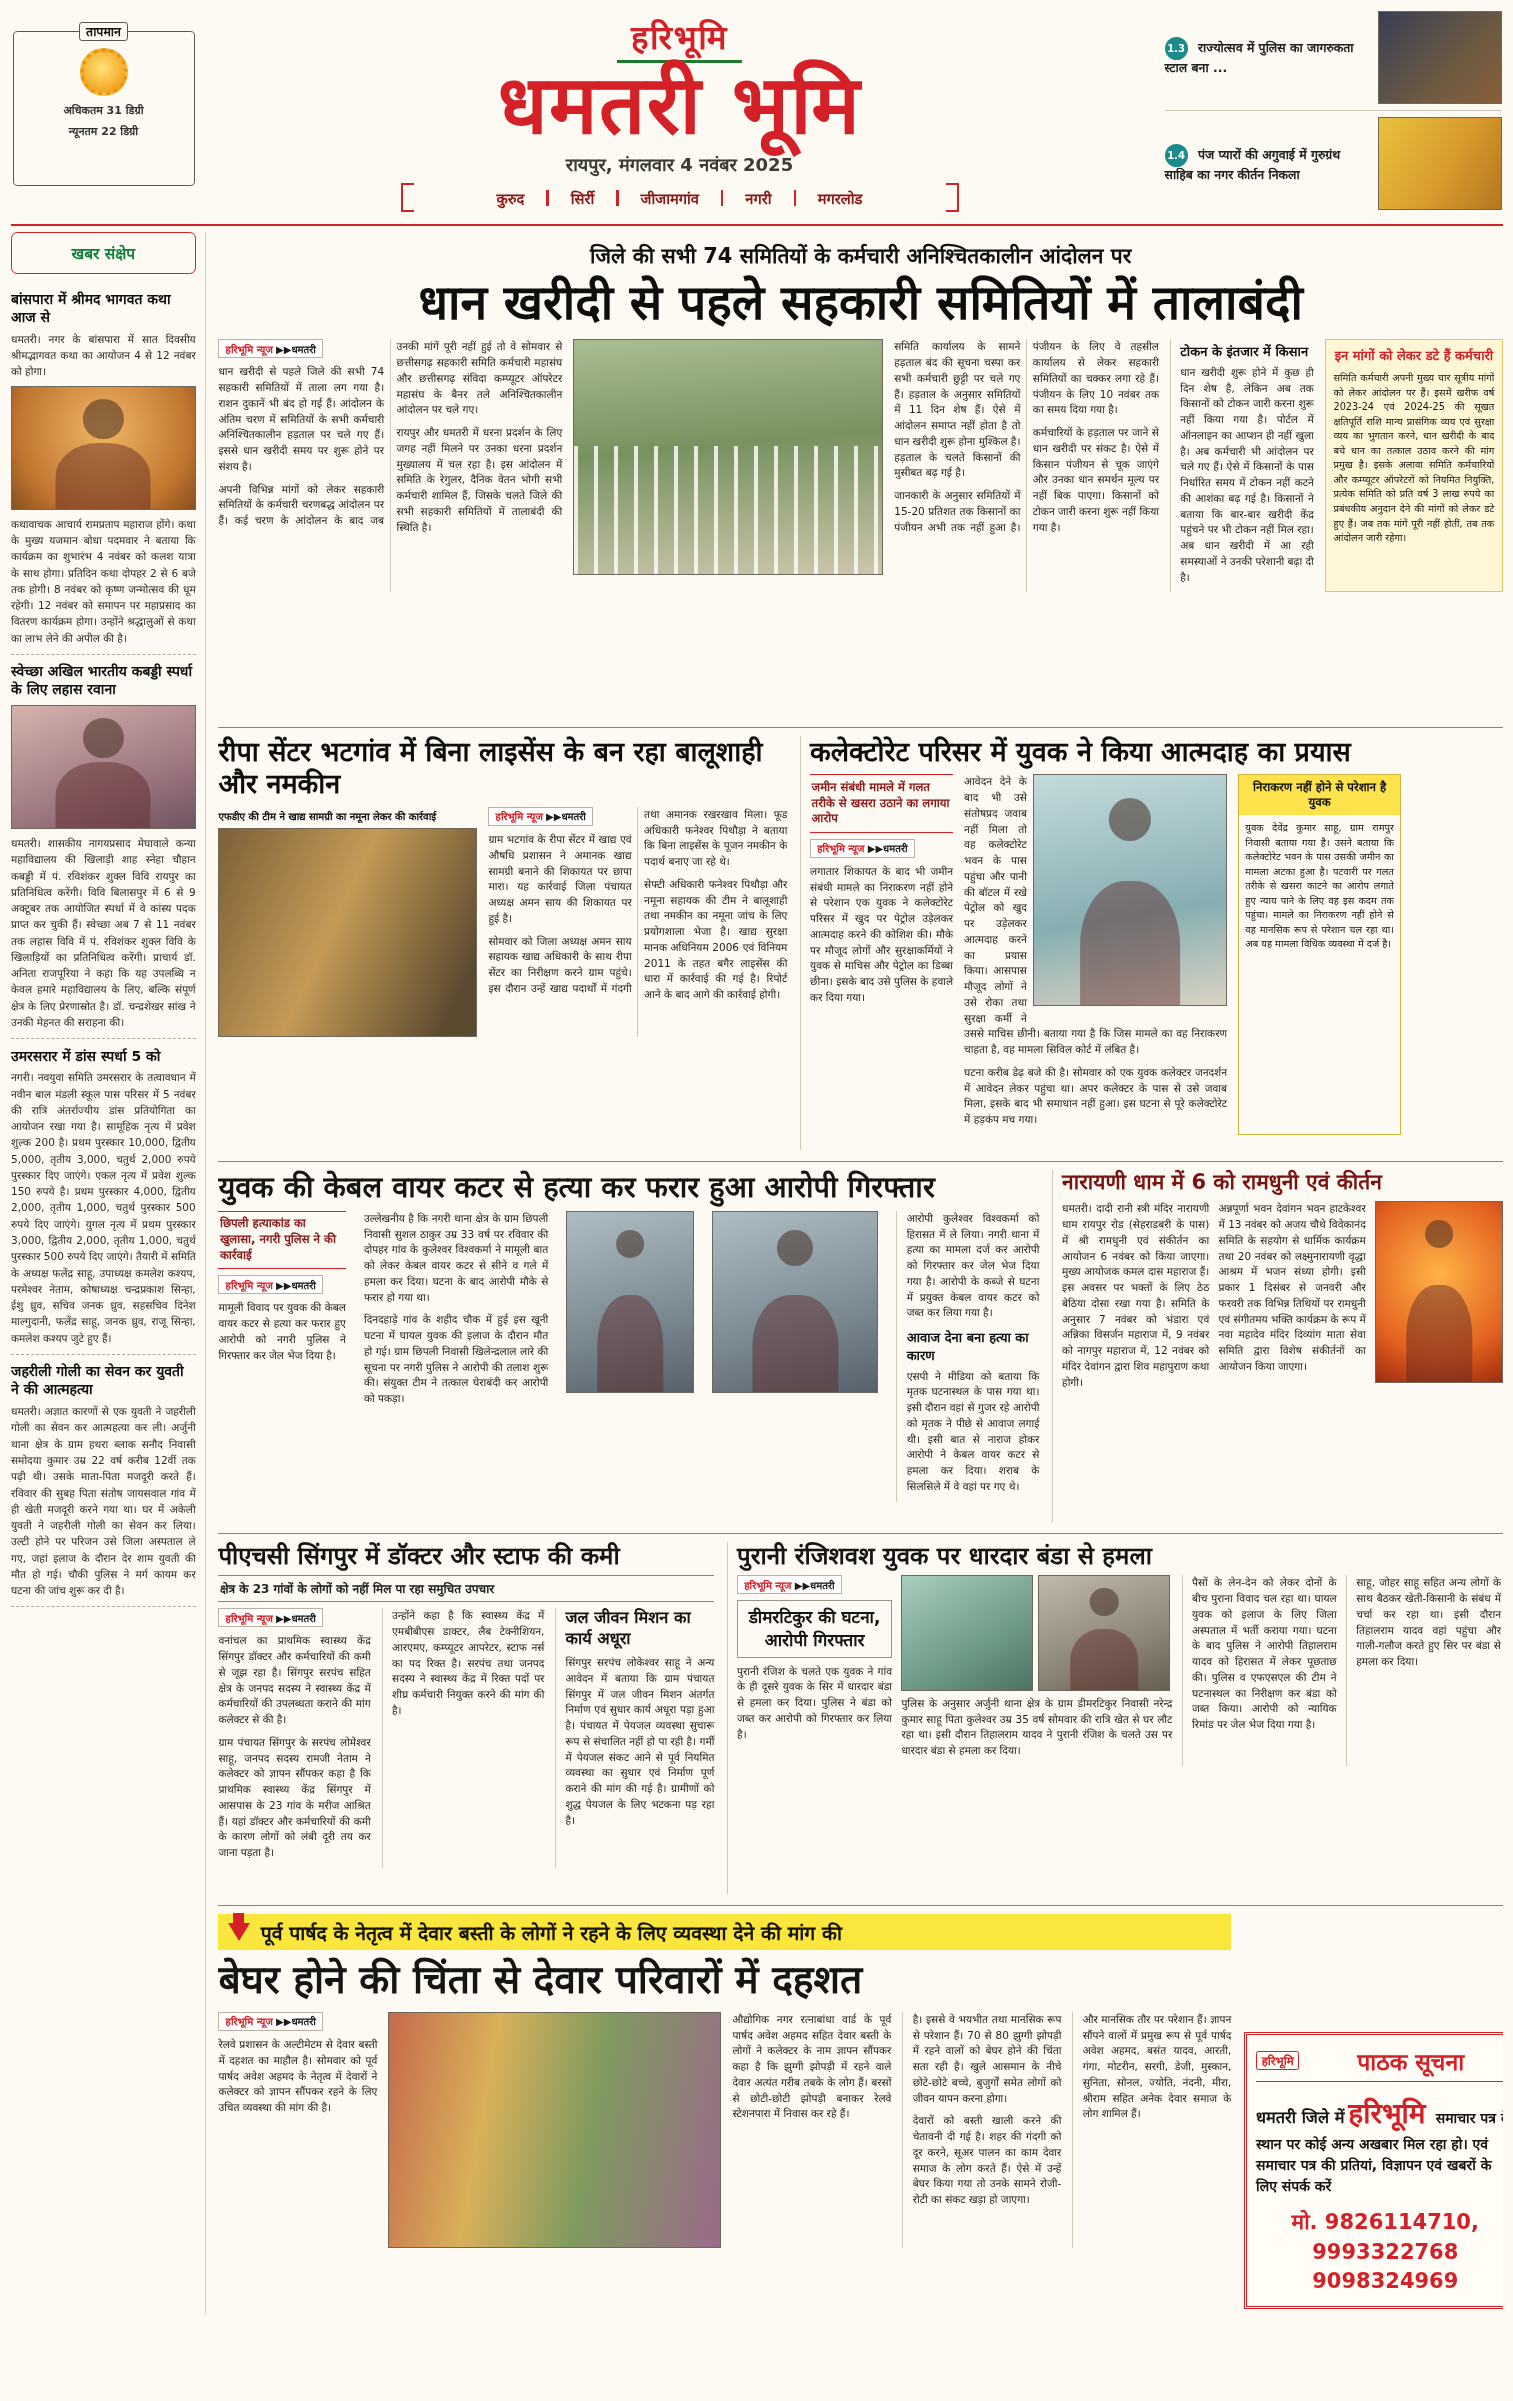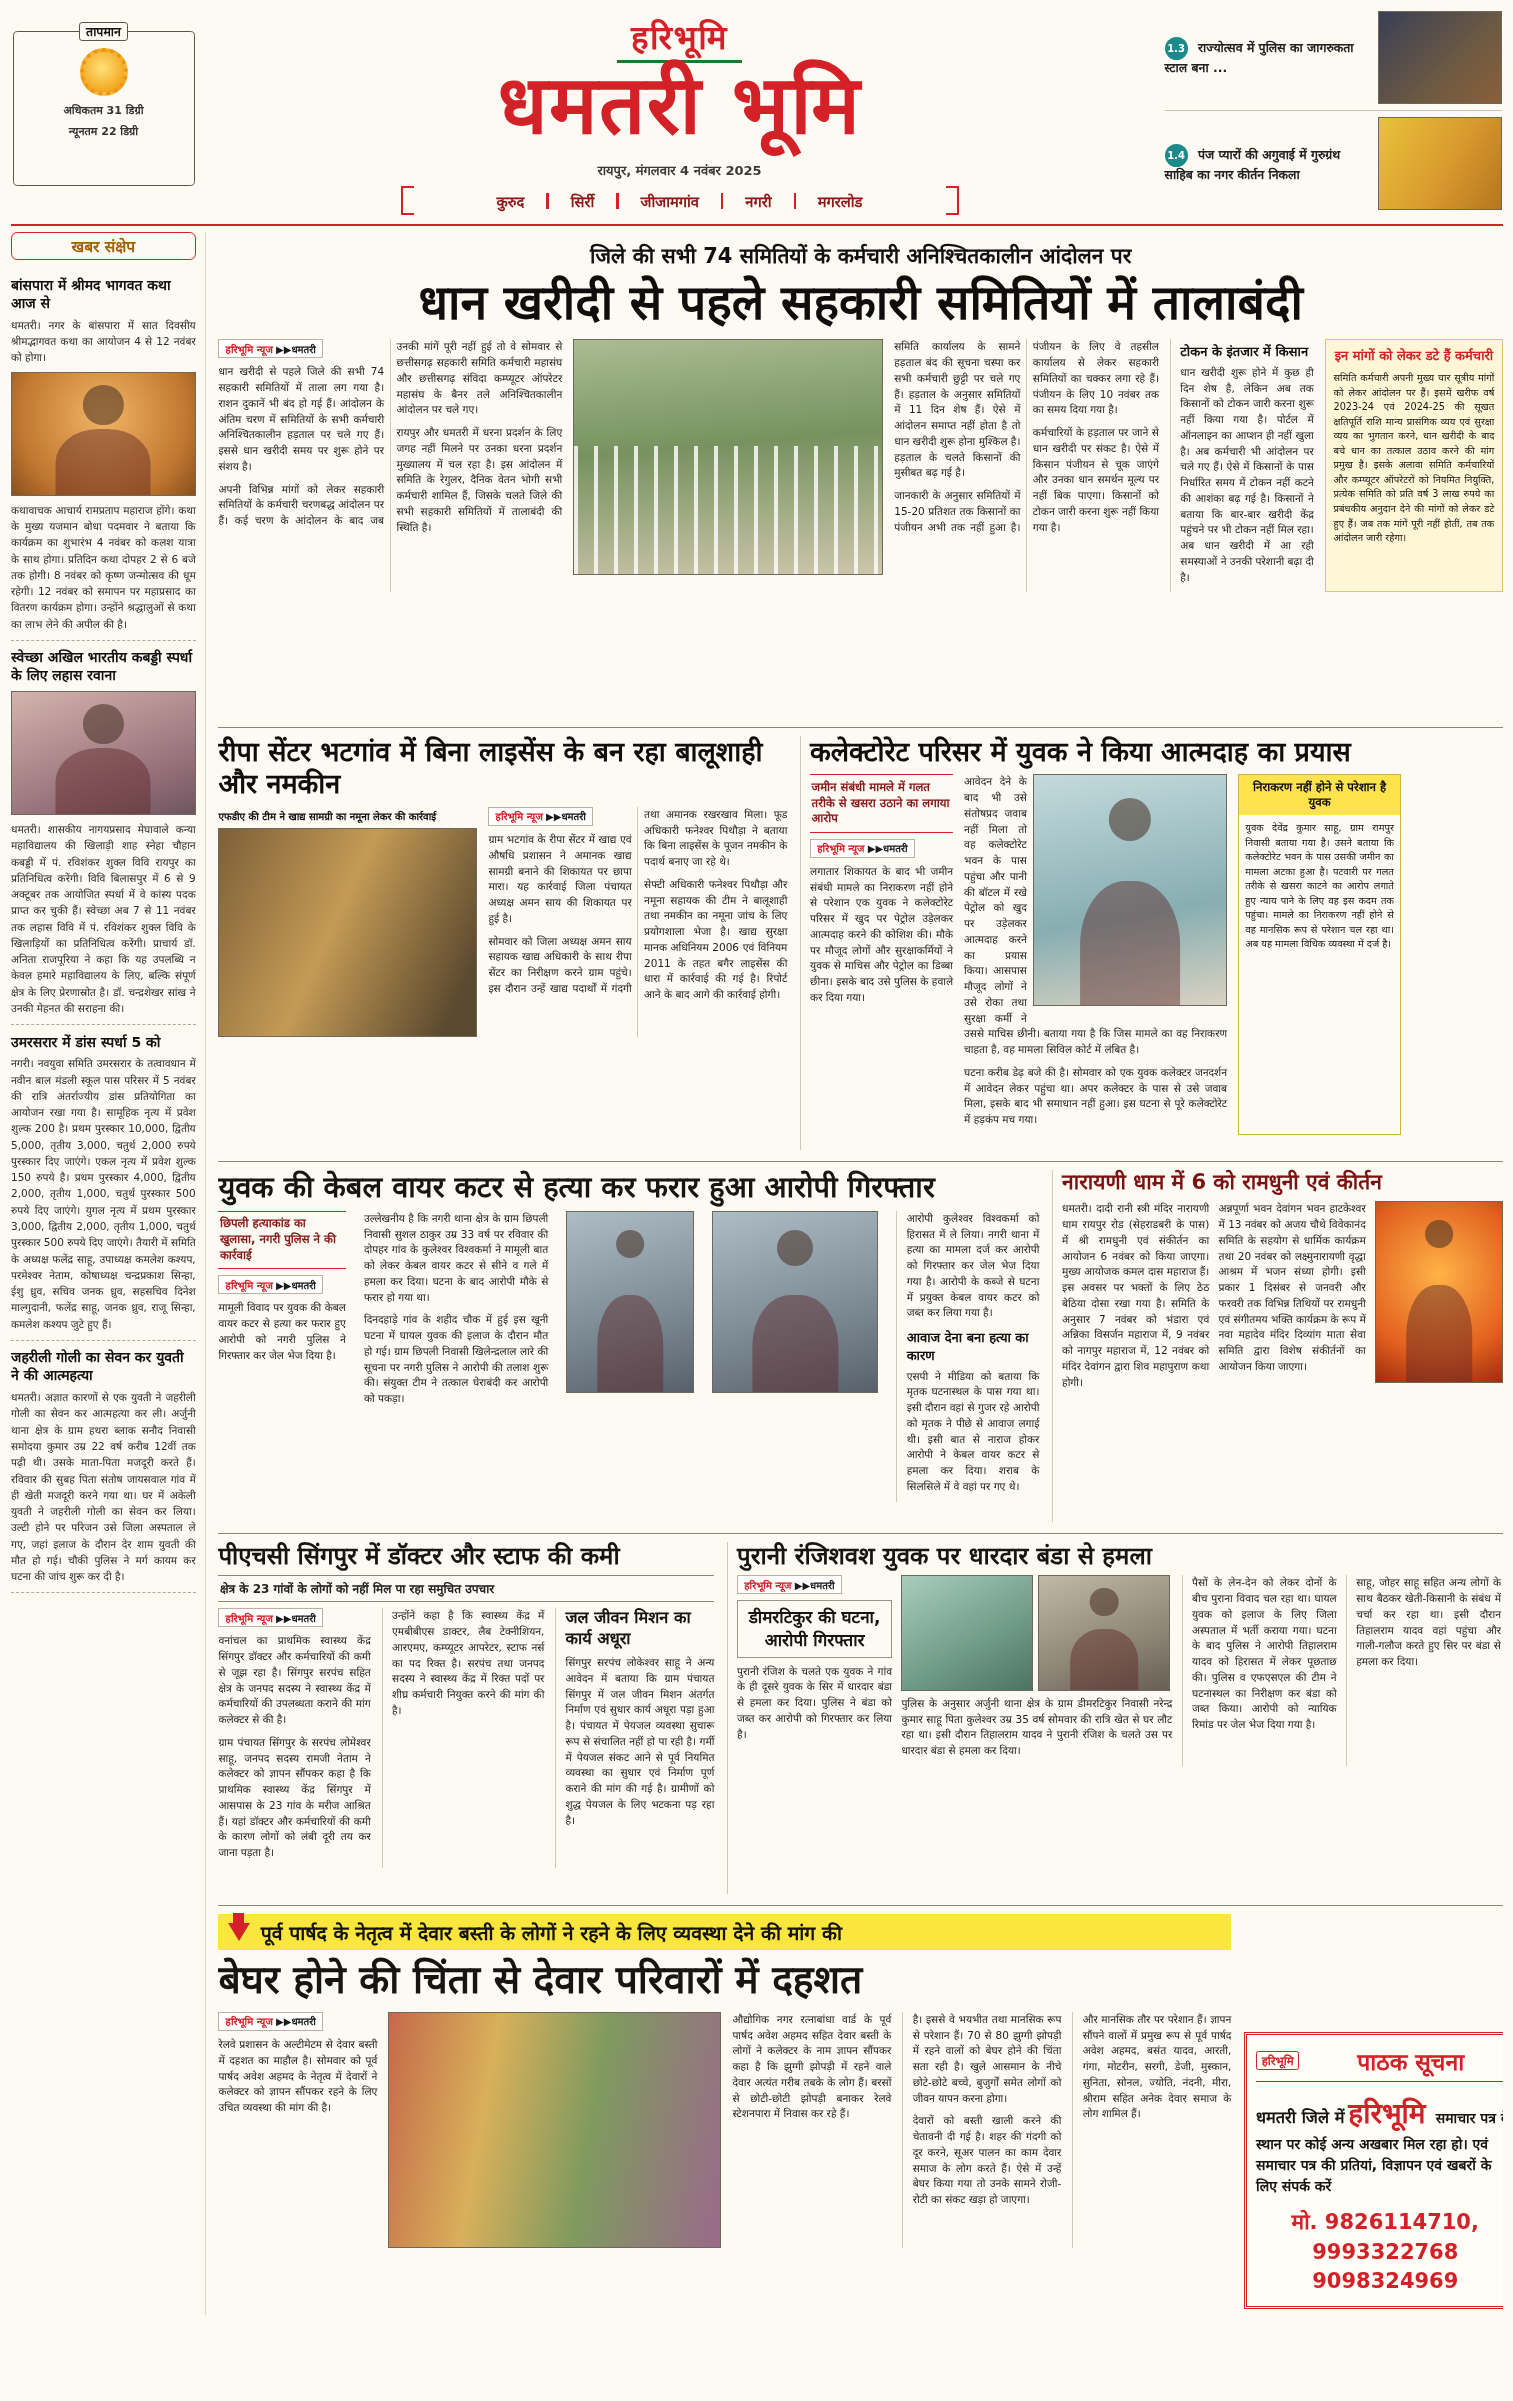--- a/index.html
+++ b/index.html
@@ -10,38 +10,38 @@
   
   .masthead { display:grid; grid-template-columns:182px 1fr 337px; gap:14px; align-items:stretch;
               border-bottom:2.3px solid #d42027; padding:3.1px 1.5px 7.7px; }
   .temp-box { border:1.5px solid #5a564c; border-radius:4.6px; padding:6.2px 7.7px; display:flex; flex-direction:column; align-items:center; gap:6.2px; margin-top:20px; height:155px; }
   .temp-title { font-weight:bold; font-size:12.4px; background:#fcfaf3; padding:0 6.2px; margin-top:-15.5px; border:0.8px solid #5a564c; border-radius:3.1px; }
   .sun { width:48px; height:48px; border-radius:50%; background:radial-gradient(circle at 45% 40%, #ffe27a, #f3a41e 75%); border:4.6px dotted #e8950f; }
   .temp-max, .temp-min { font-size:11px; font-weight:bold; color:#333; }
   .brand-wrap { text-align:center; padding-top:3.1px; }
   .brand-logo { font-size:33px; font-weight:bold; color:#d42027; letter-spacing:1.5px; display:inline-block; border-bottom:3.1px solid #1d7a2c; padding:0 14px 1.5px; }
   .paper-title { font-size:81px; line-height:1.04; font-weight:bold; color:#d42027; letter-spacing:1.5px; }
-  .dateline { font-size:13px; font-weight:bold; color:#3c3a35; margin-top:13px; }
+  .dateline { font-size:18px; font-weight:bold; color:#3c3a35; margin-top:4px; }
   .regions { display:flex; justify-content:center; align-items:center; gap:22px; margin:7.7px auto 0; width:558px; padding:4.6px 11px; position:relative; }
   .regions::before, .regions::after { content:""; position:absolute; top:0; bottom:0; width:11px; border-top:2.3px solid #d42027; border-bottom:2.3px solid #d42027; }
   .regions::before { left:0; border-left:2.3px solid #d42027; }
   .regions::after { right:0; border-right:2.3px solid #d42027; }
   .region { font-size:14.7px; font-weight:bold; color:#8a1a1a; }
   .region-sep { width:2.3px; height:15.5px; background:#d42027; }
   .briefs { display:flex; flex-direction:column; gap:6.2px; justify-content:center; }
   .brief { display:grid; grid-template-columns:1fr 124px; gap:7.7px; align-items:center; border-bottom:0.8px solid #c9c2b2; padding-bottom:6.2px; }
   .brief:last-child { border-bottom:none; }
   .brief-badge { display:inline-block; width:23px; height:23px; border-radius:50%; background:#1a8a8a; color:#fff; font-size:10px; font-weight:bold; text-align:center; line-height:23px; margin-right:6.2px; vertical-align:middle; }
   .brief-text { font-size:12.4px; font-weight:bold; line-height:1.35; color:#222; }
   .brief .photo { width:124px; height:93px; }
 
   
   .content { display:grid; grid-template-columns:195px 1fr; gap:12.4px; margin-top:6.2px; height:2083px; }
   .sidebar { border-right:0.8px solid #9b948460; padding-right:9.3px; overflow:hidden; }
-  .sb-header { border:1.5px solid #d42027; border-radius:6.2px; color:#a16207; font-weight:bold; font-size:15.5px; text-align:center; padding:2px 0; margin-bottom:7.7px; }
+  .sb-header { border:1.5px solid #d42027; border-radius:6.2px; color:#15803d; font-weight:bold; font-size:15.5px; text-align:center; padding:9px 0; margin-bottom:7.7px; }
   .sb-item { border-bottom:0.8px dashed #b0a998; padding:7.7px 0; }
   .sb-item h3 { font-size:14px; line-height:1.3; margin-bottom:4.6px; color:#111; }
   .sb-item p { font-size:10.5px; line-height:1.55; text-align:justify; color:#2c2a26; }
   .sb-photo { width:100%; height:124px; margin:6.2px 0; }
 
   main { overflow:hidden; }
   section { border-bottom:0.8px solid #8a857a; padding:7.7px 0 11px; overflow:hidden; }
   section:last-of-type { border-bottom:none; }
 
   .byline { display:inline-block; border:0.8px solid #b9b2a2; padding:1.5px 6.2px; font-size:10px; margin-bottom:6.2px; background:#fff; }

